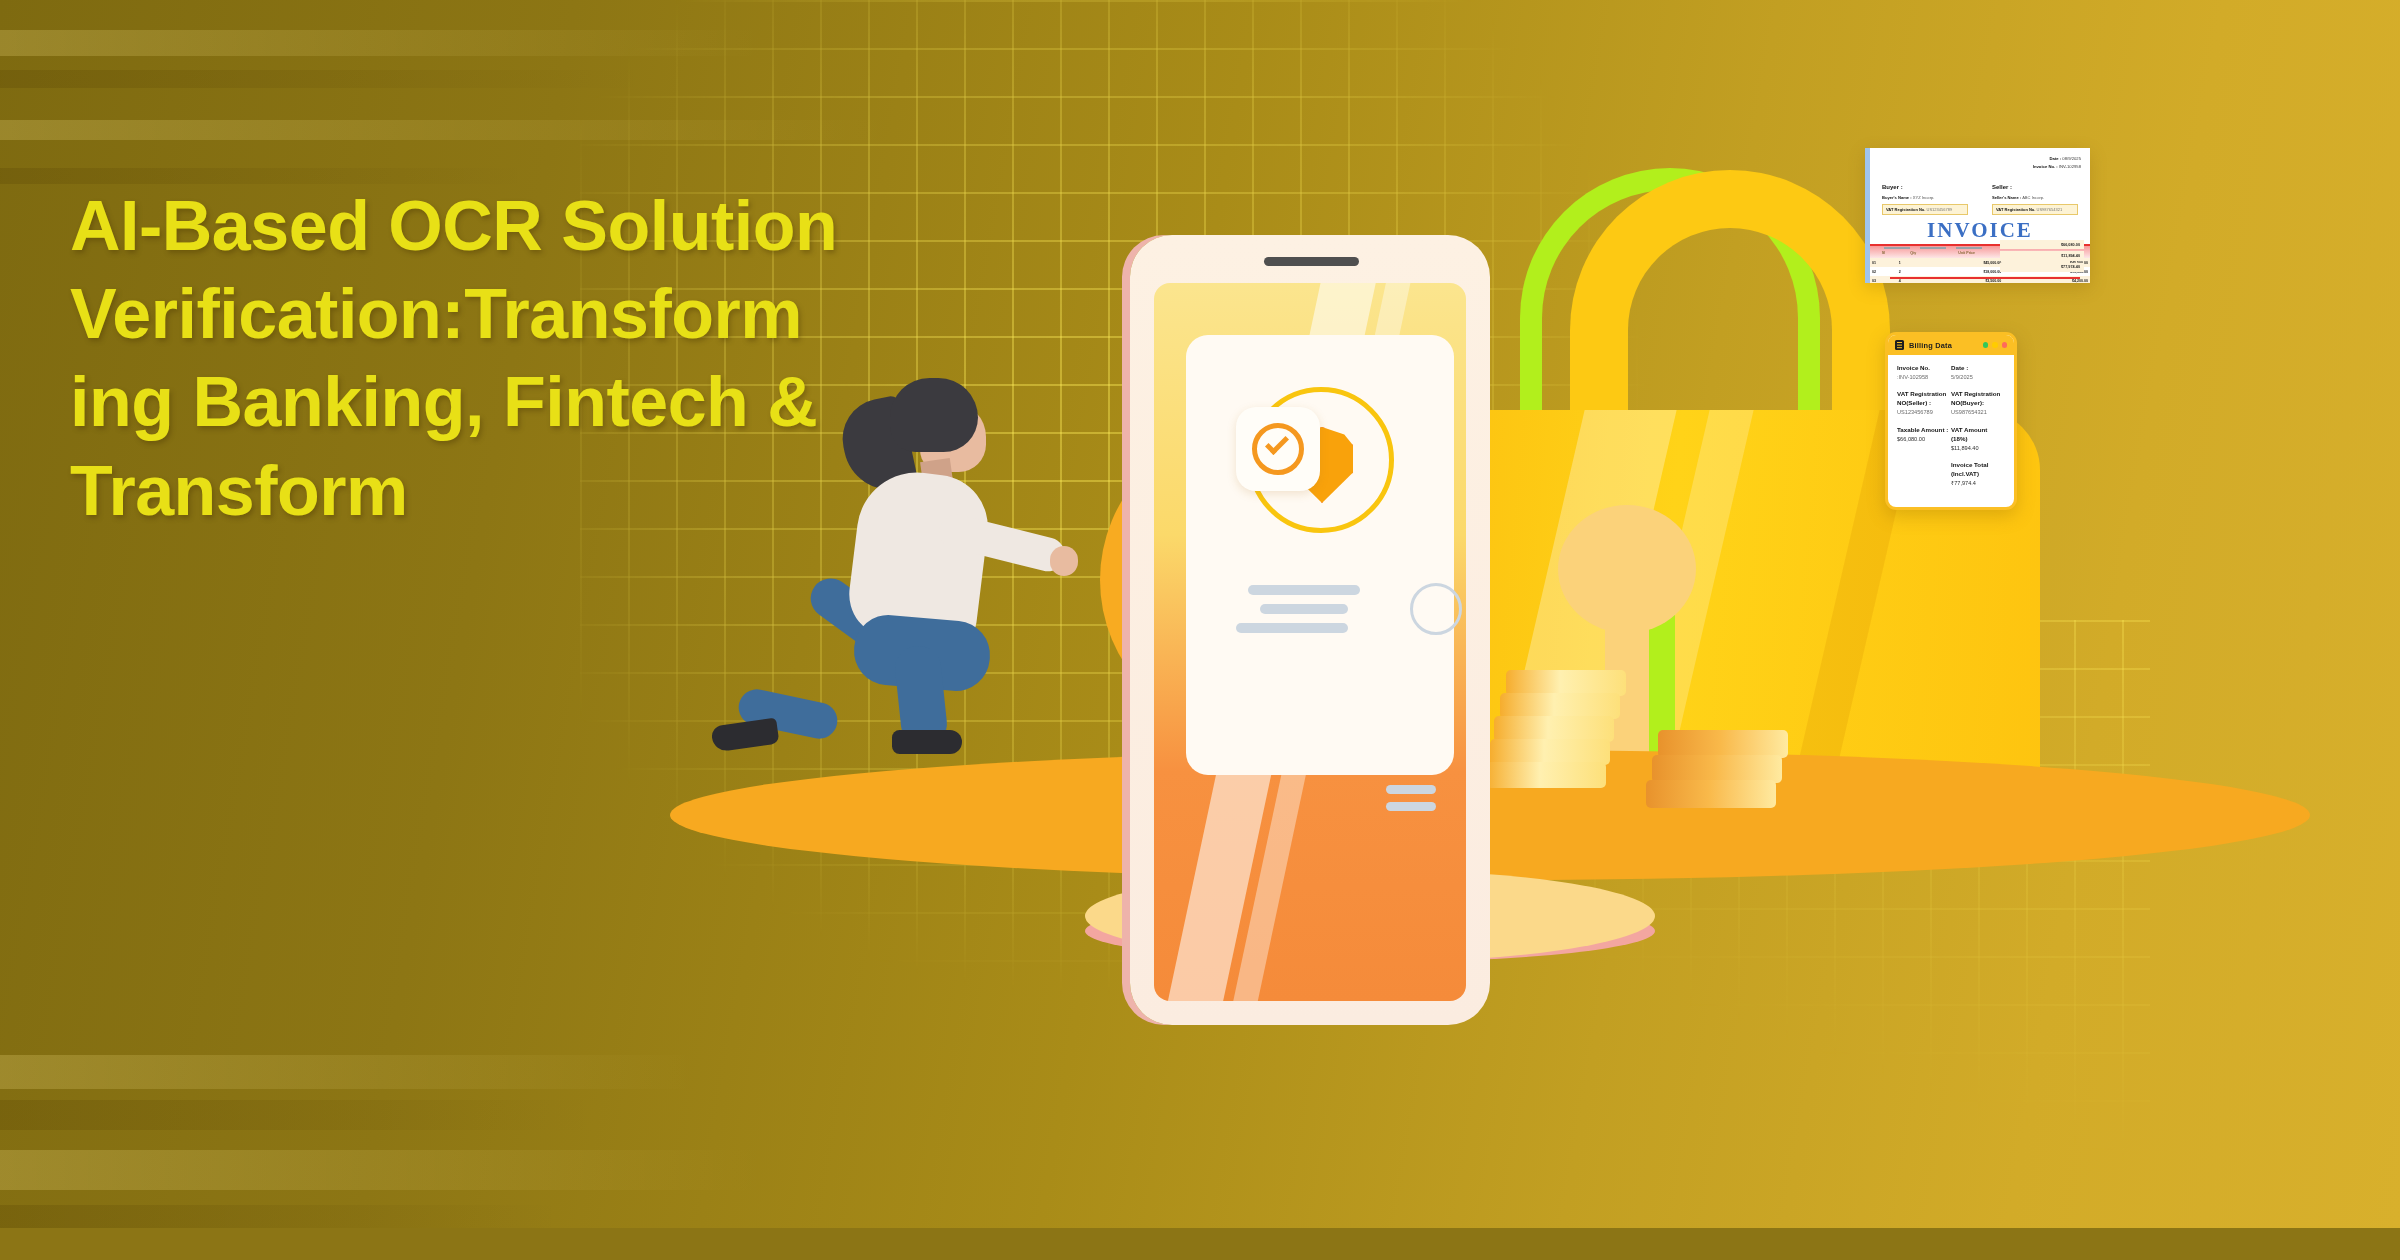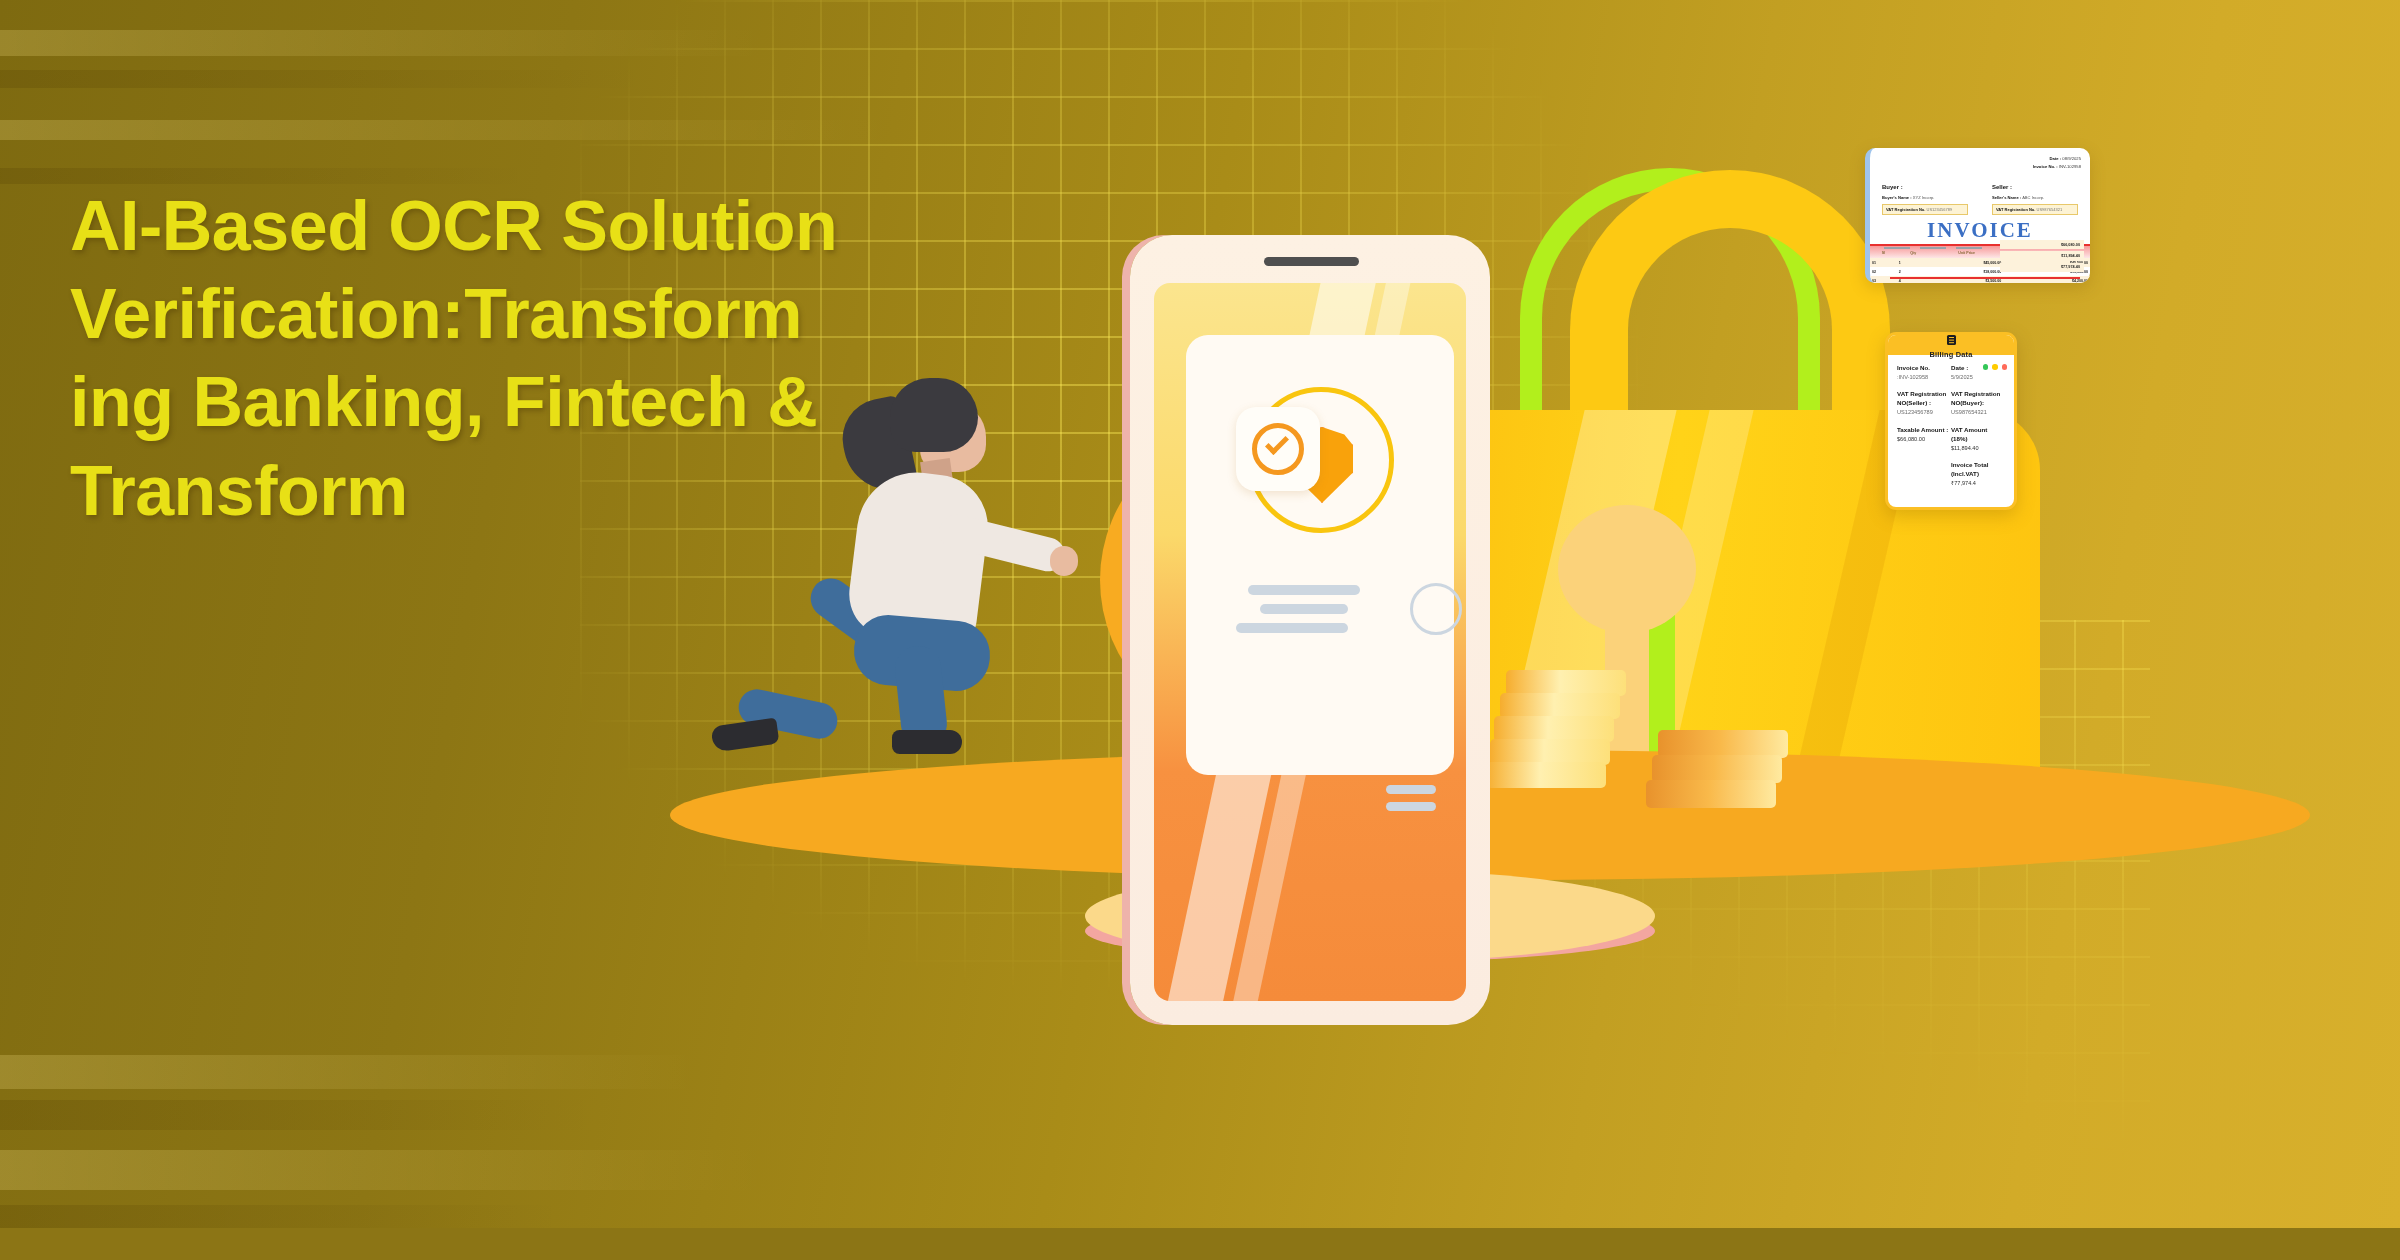--- a/index.html
+++ b/index.html
@@ -176,21 +176,21 @@
   .p-shin-back { position:absolute; left:-32px; top:318px; width:100px; height:36px;
     background:#3f6d9b; border-radius:20px; transform:rotate(12deg); }
   .p-leg-front { position:absolute; left:128px; top:268px; width:46px; height:100px;
     background:#3f6d9b; border-radius:22px; transform:rotate(-6deg); }
   .p-foot-back { position:absolute; left:-58px; top:344px; width:66px; height:26px;
     background:#2c2c30; border-radius:14px 6px 10px 18px; transform:rotate(-8deg); }
   .p-foot-front { position:absolute; left:122px; top:352px; width:70px; height:24px;
     background:#2c2c30; border-radius:10px 16px 16px 10px; }
   .doc {
     position:absolute; left:1865px; top:148px; width:225px; height:135px;
-    background:#ffffff; border-radius:10px; overflow:hidden;
+    background:#ffffff; border-radius:0; overflow:hidden;
     box-shadow:0 5px 16px rgba(120,80,0,.22);
     border-left:5px solid #9fc4ec;
   }
   .doc-meta { position:absolute; right:9px; top:8px; text-align:right; }
   .doc-meta div { font-size:4.2px; color:#3a3a3a; margin-bottom:3px; }
   .doc-meta b { color:#111; }
   .doc-party { position:absolute; top:36px; width:100%; display:flex; }
   .doc-party > div { width:50%; padding:0 12px; }
   .pt-h { font-size:6px; font-weight:bold; color:#111; margin-bottom:5px; }
   .pt-n { font-size:4.1px; color:#555; margin-bottom:4px; }
@@ -217,21 +217,21 @@
   .doc-dash { position:absolute; left:14px; bottom:34px; display:flex; gap:10px; }
   .doc-dash i { display:block; width:26px; height:2px; background:#9aa3ab; }
 
   
   .billing {
     position:absolute; left:1885px; top:332px; width:132px;
     background:#ffffff; border:3px solid #fbbf24; border-radius:11px;
     box-shadow:0 6px 18px rgba(120,80,0,.25); overflow:hidden;
   }
   .bill-head { background:#fbbf24; height:20px; display:flex; align-items:center;
-    padding:0 7px; gap:5px;flex-direction:column; }
+    padding:0 7px; gap:5px; }
   .bill-icon { width:9px; height:10px; background:#1d1d1f; border-radius:1.6px;
     position:relative; flex:0 0 auto; }
   .bill-icon:after { content:""; position:absolute; left:2px; top:2px; width:5px; height:1.4px;
     background:#fbbf24; box-shadow:0 2.6px 0 #fbbf24, 0 5.2px 0 #fbbf24; }
   .bill-title { font-size:7.4px; font-weight:bold; color:#1d1d1f; letter-spacing:.2px; }
   .bill-dots { margin-left:auto; display:flex; gap:4px; }
   .bill-dots i { width:5.5px; height:5.5px; border-radius:50%; display:block; }
   .bill-body { padding:9px 9px 11px; }
   .bill-grid { display:flex; }
   .bill-col { width:50%; }

